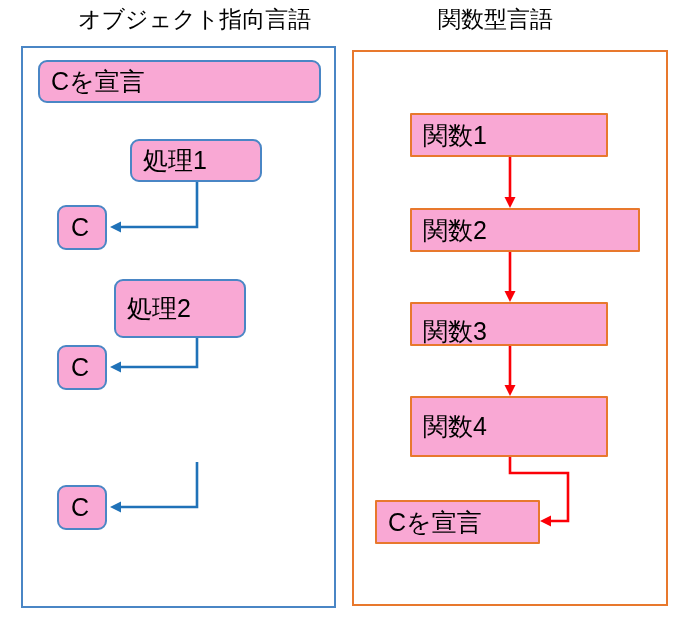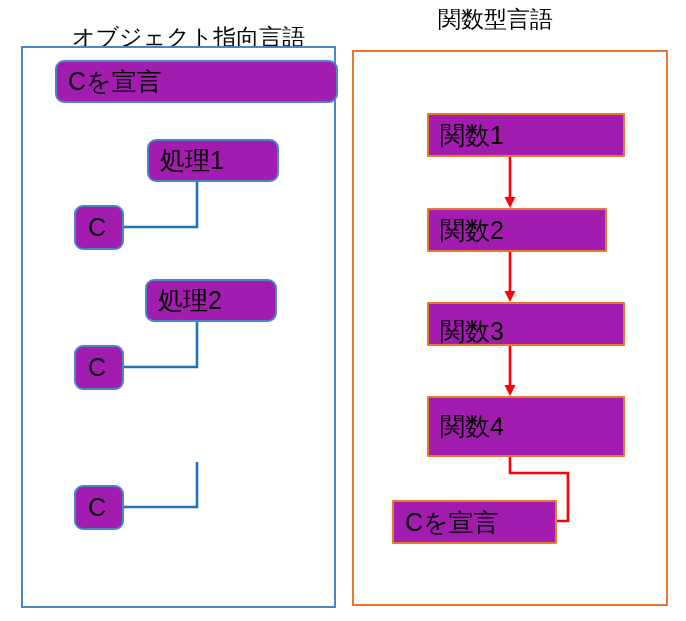--- a/index.html
+++ b/index.html
@@ -18,21 +18,21 @@
     overflow: hidden;
   }
   .panel-title {
     position: absolute;
     font-size: 23px;
     line-height: 1;
     color: #000000;
     white-space: nowrap;
     letter-spacing: 0px;
   }
-  #title-oop { left: 72px; top: 8px; margin-top: 18px; }
+  #title-oop { left: 78px; top: 8px; }
   #title-fp  { left: 438px; top: 8px; }
 
   .panel {
     position: absolute;
     background: #ffffff;
     box-sizing: border-box;
   }
   #panel-oop {
     left: 21px;
     top: 46px;
@@ -44,26 +44,25 @@
     left: 352px;
     top: 50px;
     width: 316px;
     height: 556px;
     border: 2px solid #e8782d;
   }
 
   .node {
     position: absolute;
     box-sizing: border-box;
-    background: #a21caf;
+    background: #f9a8d4;
     display: flex;
     align-items: center;
     color: #000000;
     z-index: 3;
-    margin-left: 17px;
   }
   .node-blue {
     border: 2px solid #4a86c5;
     border-radius: 9px;
   }
   .node-orange {
     border: 2px solid #e8782d;
     border-radius: 1px;
   }
   .node-label {
@@ -74,28 +73,28 @@
   }
   .node-c .node-label {
     padding-left: 12px;
     font-size: 25px;
   }
 
   
   #node-declare-c { left: 38px;  top: 60px;  width: 283px; height: 43px; }
   #node-proc-1    { left: 130px; top: 139px; width: 132px; height: 43px; }
   #node-c-1       { left: 57px;  top: 205px; width: 50px;  height: 45px; }
-  #node-proc-2    { left: 128px; top: 279px; width: 132px; height: 43px; text-align: right; }
+  #node-proc-2    { left: 114px; top: 279px; width: 132px; height: 59px; text-align: right; }
   #node-c-2       { left: 57px;  top: 345px; width: 50px;  height: 45px; }
   #node-proc-3    { left: 130px; top: 419px; width: 132px; height: 43px; }
   #node-c-3       { left: 57px;  top: 485px; width: 50px;  height: 45px; }
 
   
   #node-func-1    { left: 410px; top: 113px; width: 198px; height: 44px; }
-  #node-func-2    { left: 410px; top: 208px; width: 180px; height: 44px; }
+  #node-func-2    { left: 410px; top: 208px; width: 230px; height: 44px; }
   #node-func-3    { left: 410px; top: 302px; width: 198px; height: 44px; align-items: flex-end; }
   #node-func-4    { left: 410px; top: 396px; width: 198px; height: 61px; }
   #node-declare-c-fp { left: 375px; top: 500px; width: 165px; height: 44px; }
 
   .connector {
     position: absolute;
     left: 0;
     top: 0;
     width: 686px;
     height: 621px;

